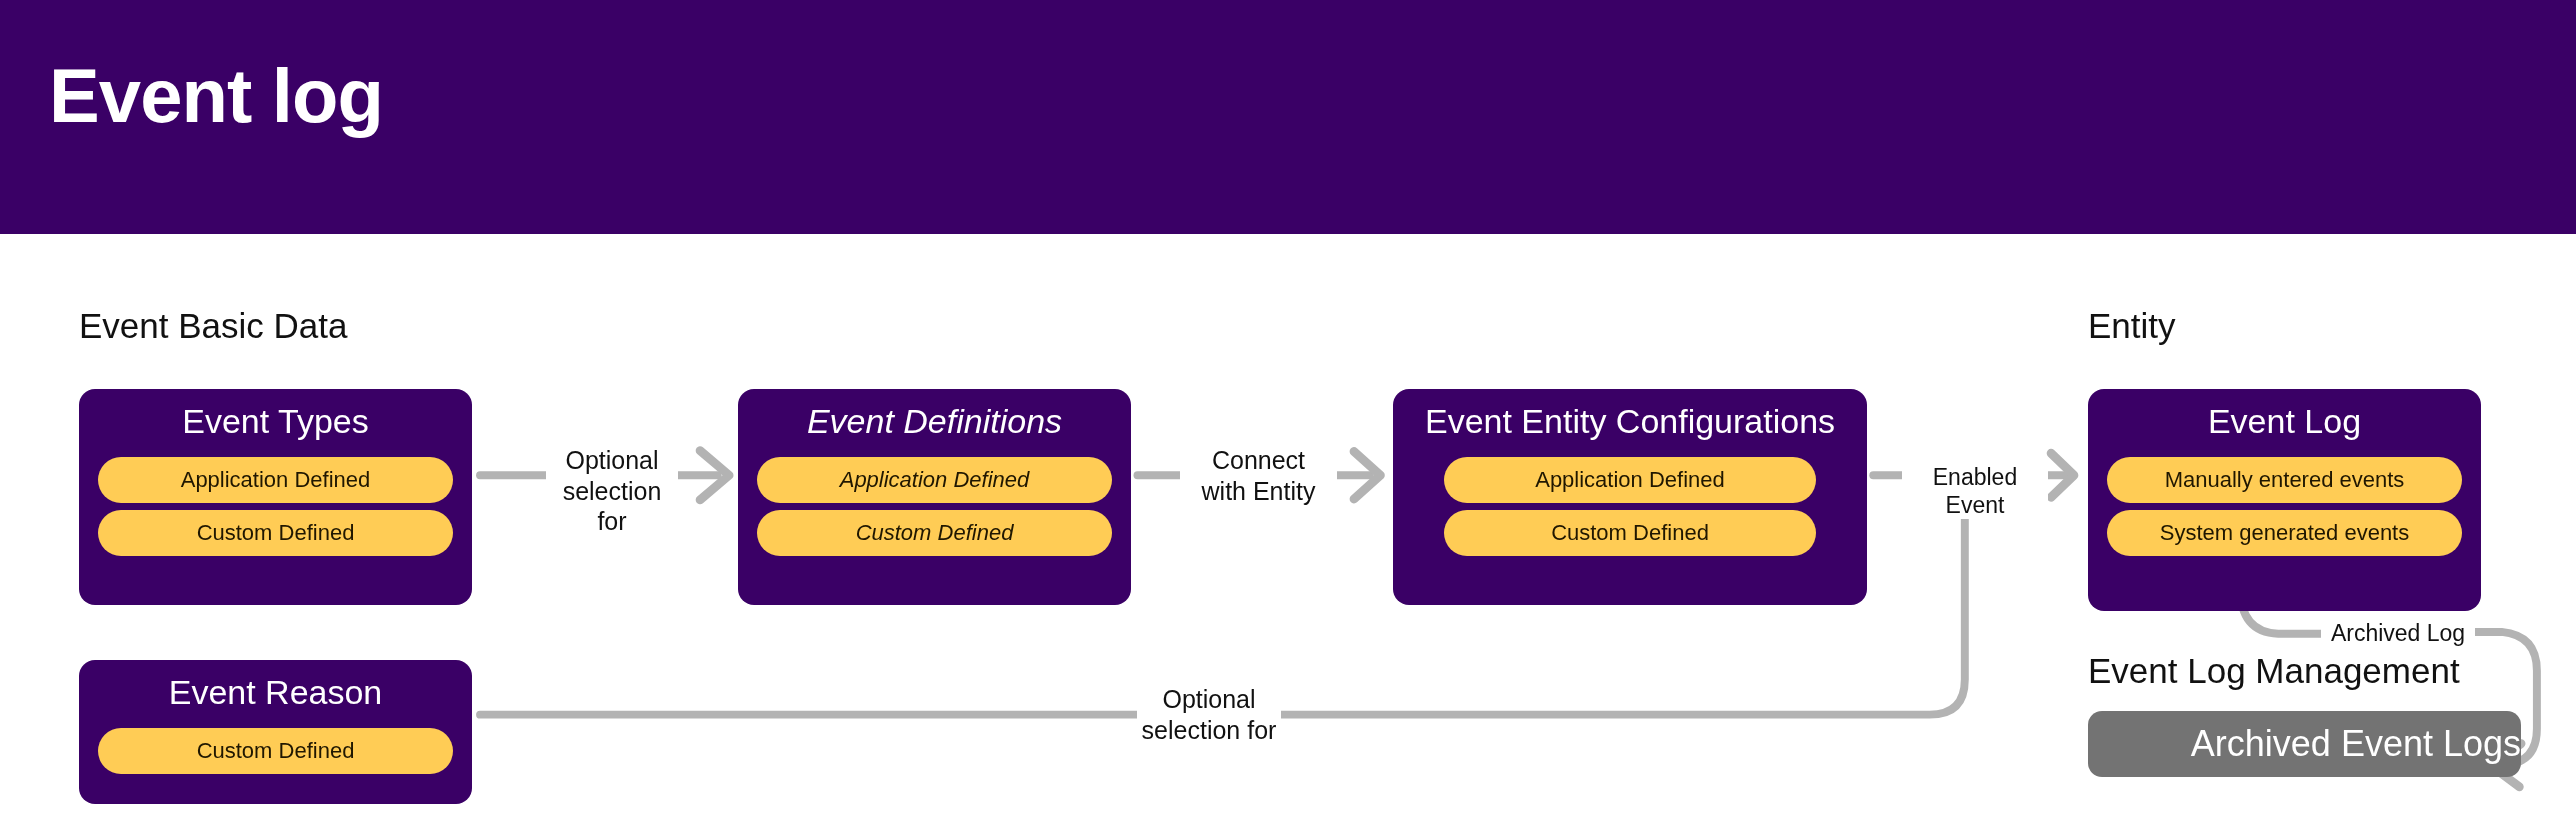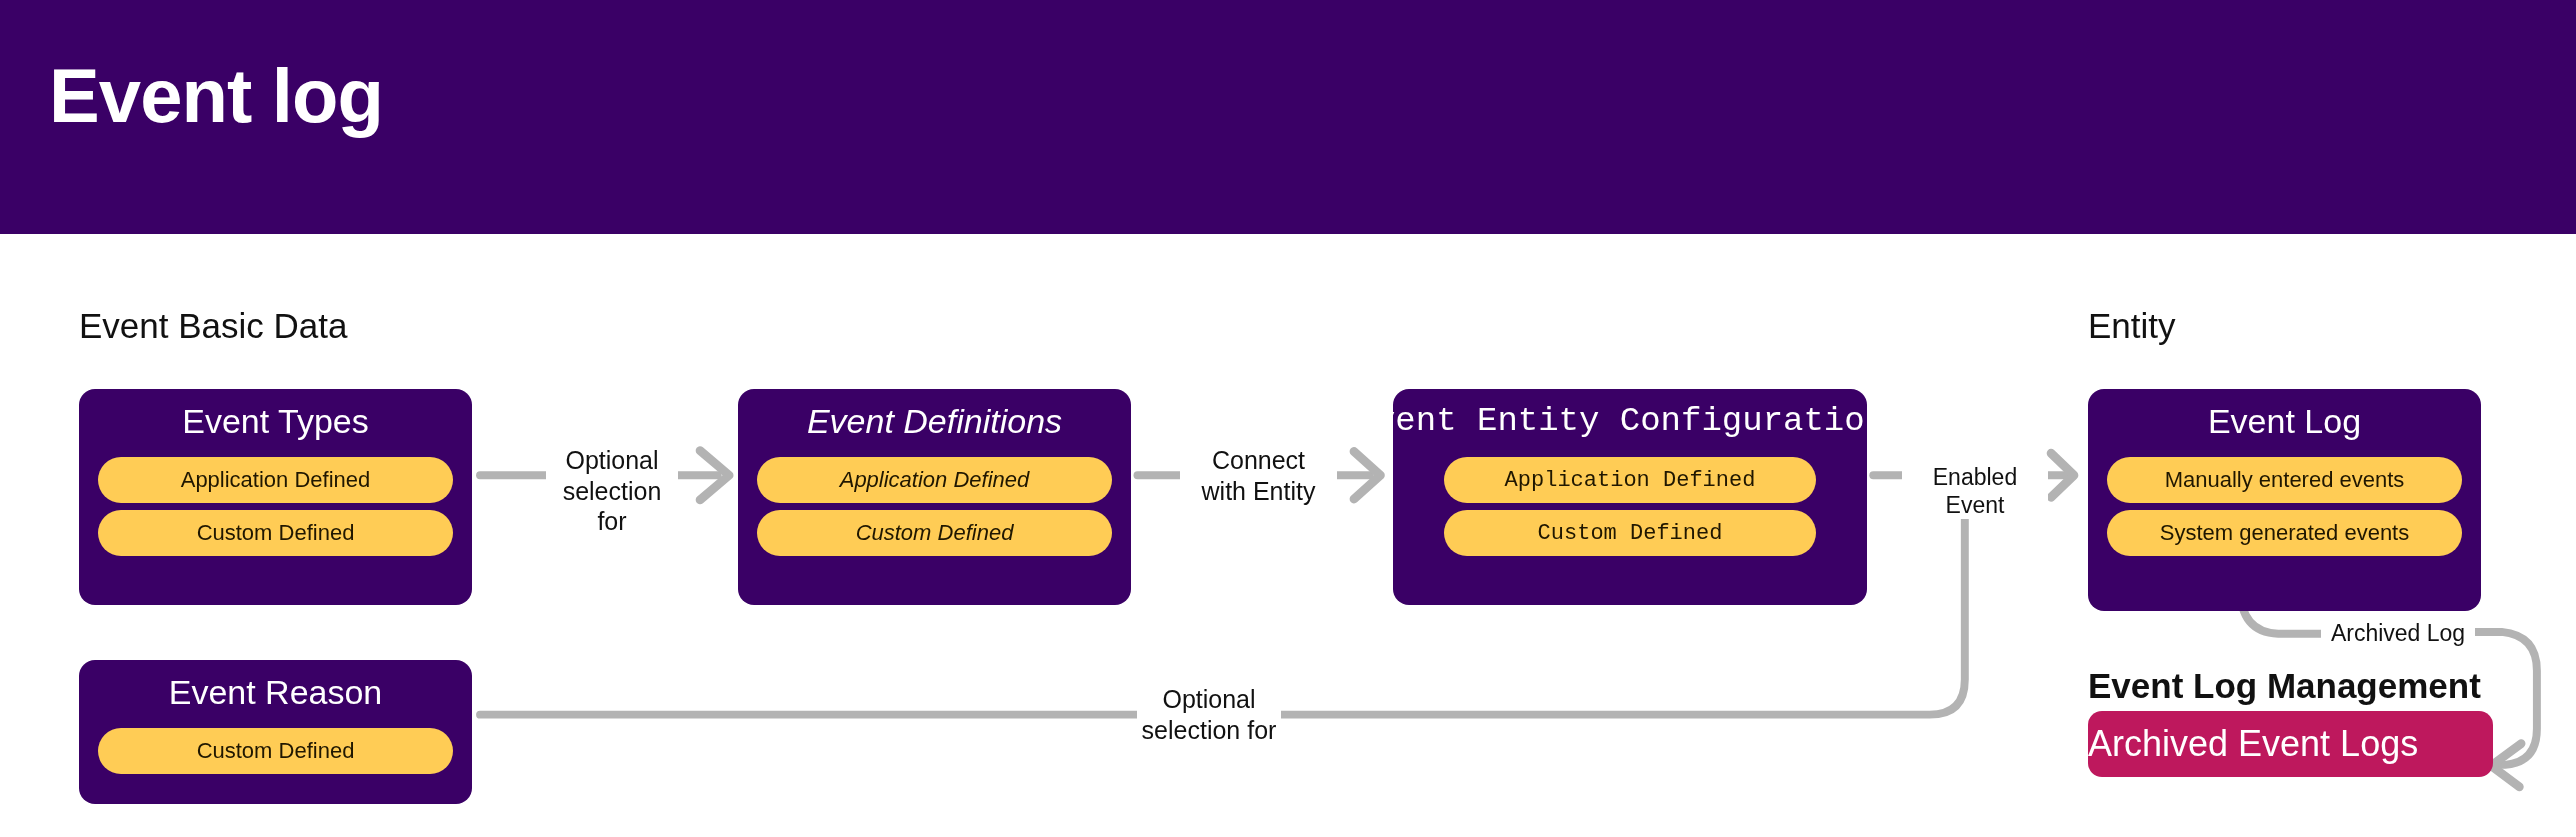--- a/index.html
+++ b/index.html
@@ -14,22 +14,22 @@
   .group-label{position:absolute;font-size:35px;color:#111111;white-space:nowrap;line-height:1;}
 
   .card{position:absolute;background:#3A0066;border-radius:16px;box-sizing:border-box;
         display:flex;flex-direction:column;align-items:center;padding:12.3px 19.4px 21px 19.4px;margin-top:23px;}
   .card-title{font-size:34px;color:#ffffff;line-height:1.18;white-space:nowrap;margin-bottom:8.8px;}
   .pill{background:#FFCC55;border-radius:23px;color:#201700;font-size:22px;
         display:flex;align-items:center;justify-content:center;width:100%;height:46px;
         margin-top:7px;white-space:nowrap;box-sizing:border-box;}
   .pill:first-of-type{margin-top:1.8px;}
 
-  .solid-card{position:absolute;background:#be185d;border-radius:14px;display:flex;
-        align-items:center;justify-content:flex-start;color:#ffffff;font-size:36px;white-space:nowrap;}
+  .solid-card{position:absolute;background:#737373;border-radius:14px;display:flex;
+        align-items:center;justify-content:flex-end;color:#ffffff;font-size:36px;white-space:nowrap;padding-left:28px;}
 
   .wire-label{position:absolute;font-size:25px;color:#111111;text-align:center;line-height:1.22;
         white-space:pre-line;background:#ffffff;}
   .wire-label.small{font-size:23px;}
 </style>
 </head>
 <body>
 
 <div id="canvas">
 
@@ -55,35 +55,35 @@
       <path d="M 1450 812 H 2192 Q 2232 812 2232 772 V 566"></path>
 
       <path d="M 2545 668 Q 2545 718 2588 720 H 2640"></path>
       <path d="M 2805 718 H 2842 Q 2882 722 2882 762 V 828 Q 2882 866 2846 869 H 2838"></path>
       <polyline points="2864,845 2830,870 2862,894" stroke-width="10"></polyline>
     </g>
   </svg>
 
   <div class="group-label" style="left:79px;top:308px;">Event Basic Data</div>
   <div class="group-label" style="left:2088px;top:308px;">Entity</div>
-  <div class="group-label" style="left:2088px;top:668px;font-weight:bold;">Event Log Management</div>
+  <div class="group-label" style="left:2088px;top:653px;">Event Log Management</div>
 
   <div class="card" style="left:79px;top:366px;width:393px;height:216px;">
     <div class="card-title">Event Types</div>
     <div class="pill">Application Defined</div>
     <div class="pill">Custom Defined</div>
   </div>
 
   <div class="card" style="left:738px;top:366px;width:393px;height:216px;font-style:italic;">
     <div class="card-title">Event Definitions</div>
     <div class="pill">Application Defined</div>
     <div class="pill">Custom Defined</div>
   </div>
 
-  <div class="card" style="left:1393px;top:366px;width:474px;height:216px;padding-left:51px;padding-right:51px;font-family:Liberation Mono, monospace;">
+  <div class="card" style="left:1393px;top:366px;width:474px;height:216px;padding-left:51px;padding-right:51px;">
     <div class="card-title">Event Entity Configurations</div>
     <div class="pill">Application Defined</div>
     <div class="pill">Custom Defined</div>
   </div>
 
   <div class="card" style="left:2088px;top:366px;width:393px;height:222px;">
     <div class="card-title">Event Log</div>
     <div class="pill">Manually entered events</div>
     <div class="pill">System generated events</div>
   </div>

